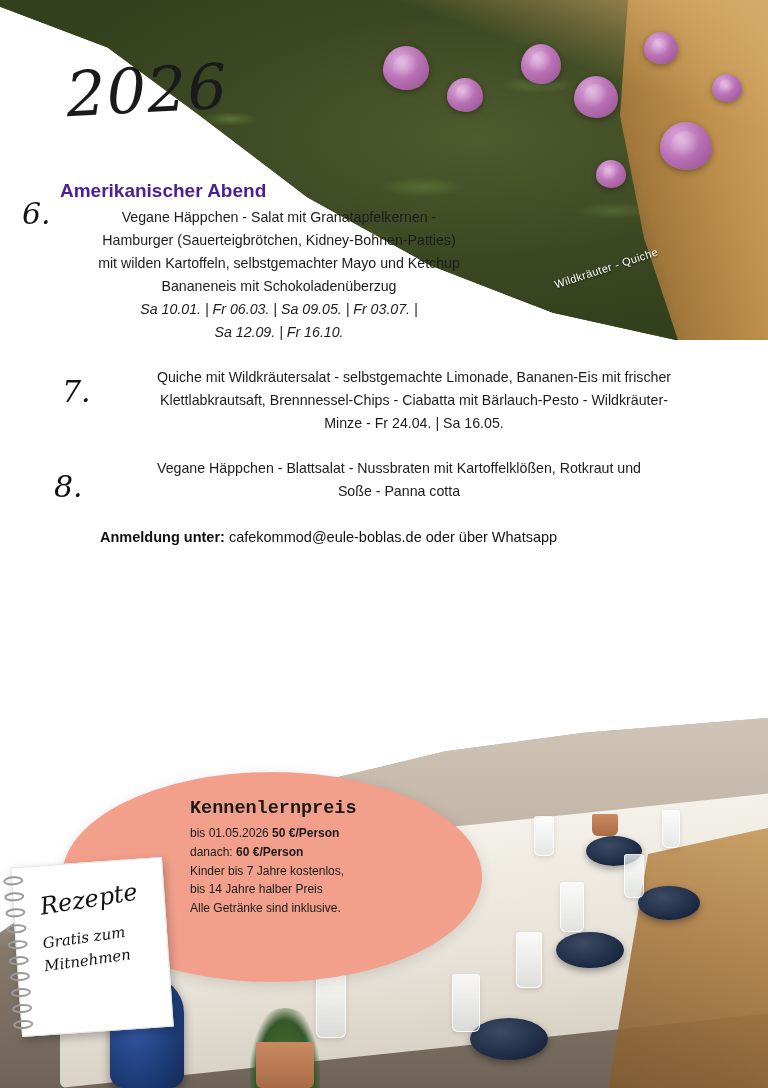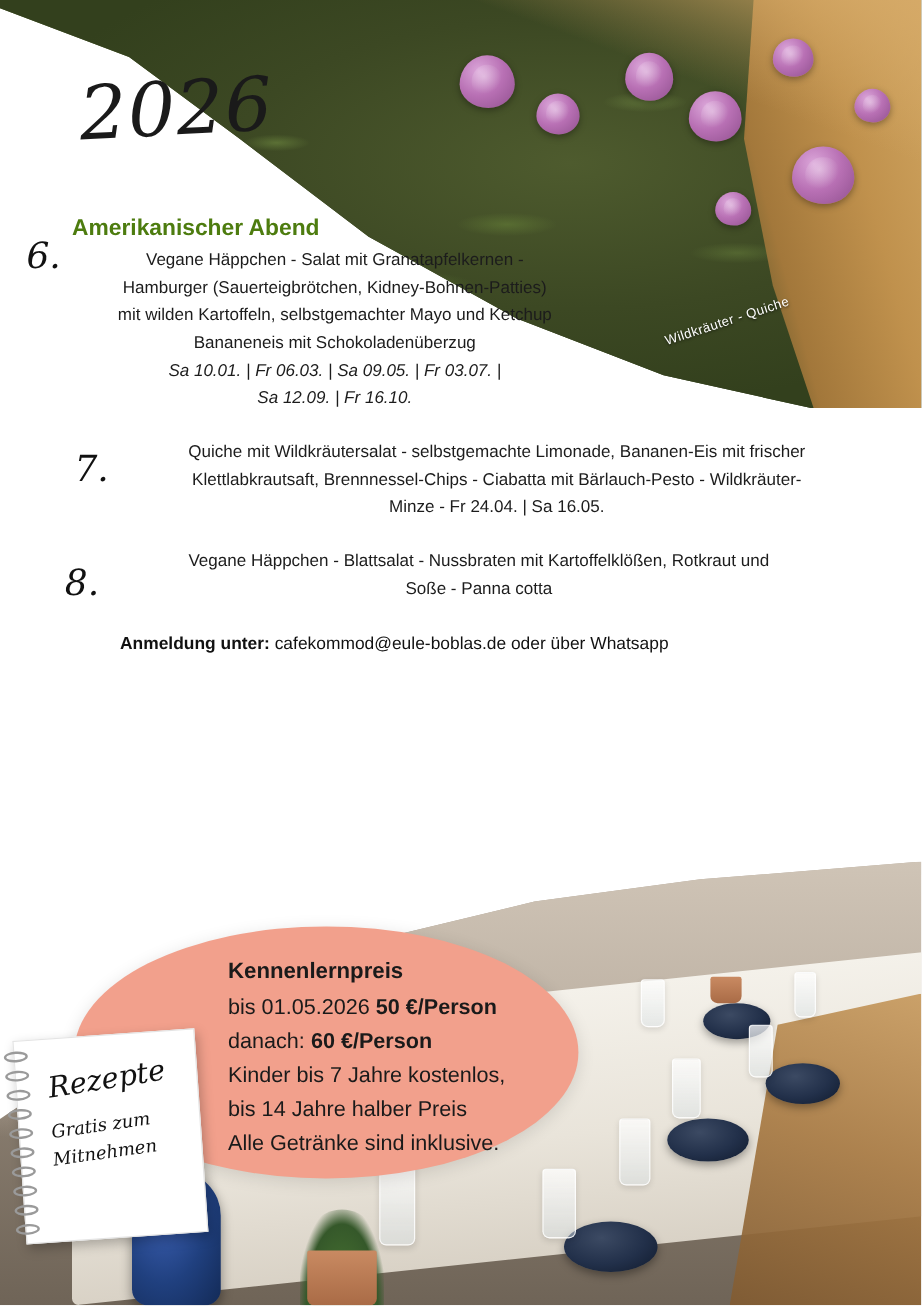--- a/index.html
+++ b/index.html
@@ -112,21 +112,21 @@
   .event .num {
     position: absolute;
     font-family: "DejaVu Serif", serif;
     font-style: italic;
     font-size: 30px;
     color: #111;
   }
   .event h2 {
     font-size: 19px;
     font-weight: bold;
-    color: #4d7c0f;
+    color: #4c1d95;
     margin-bottom: 4px;
   }
   .event p {
     font-size: 14.2px;
     line-height: 1.62;
     color: #1c1c1c;
     text-align: center;
   }
   .event .dates { font-style: italic; }
   .inline-dates { }
@@ -240,23 +240,24 @@
   .price-content {
     position: absolute;
     left: 190px; top: 798px;
     width: 300px;
     color: #1a1a1a;
   }
   .price-content h3 {
     font-size: 18.5px;
     font-weight: bold;
     margin-bottom: 5px;
+    font-family: Liberation Mono, monospace;
   }
   .price-content p {
-    font-size: 18px;
+    font-size: 12px;
     line-height: 1.57;
   }
   .price-content b { font-weight: bold; }
 
   
   .notebook {
     position: absolute;
     left: 16px; top: 862px;
     width: 152px; height: 170px;
     background: #ffffff;

